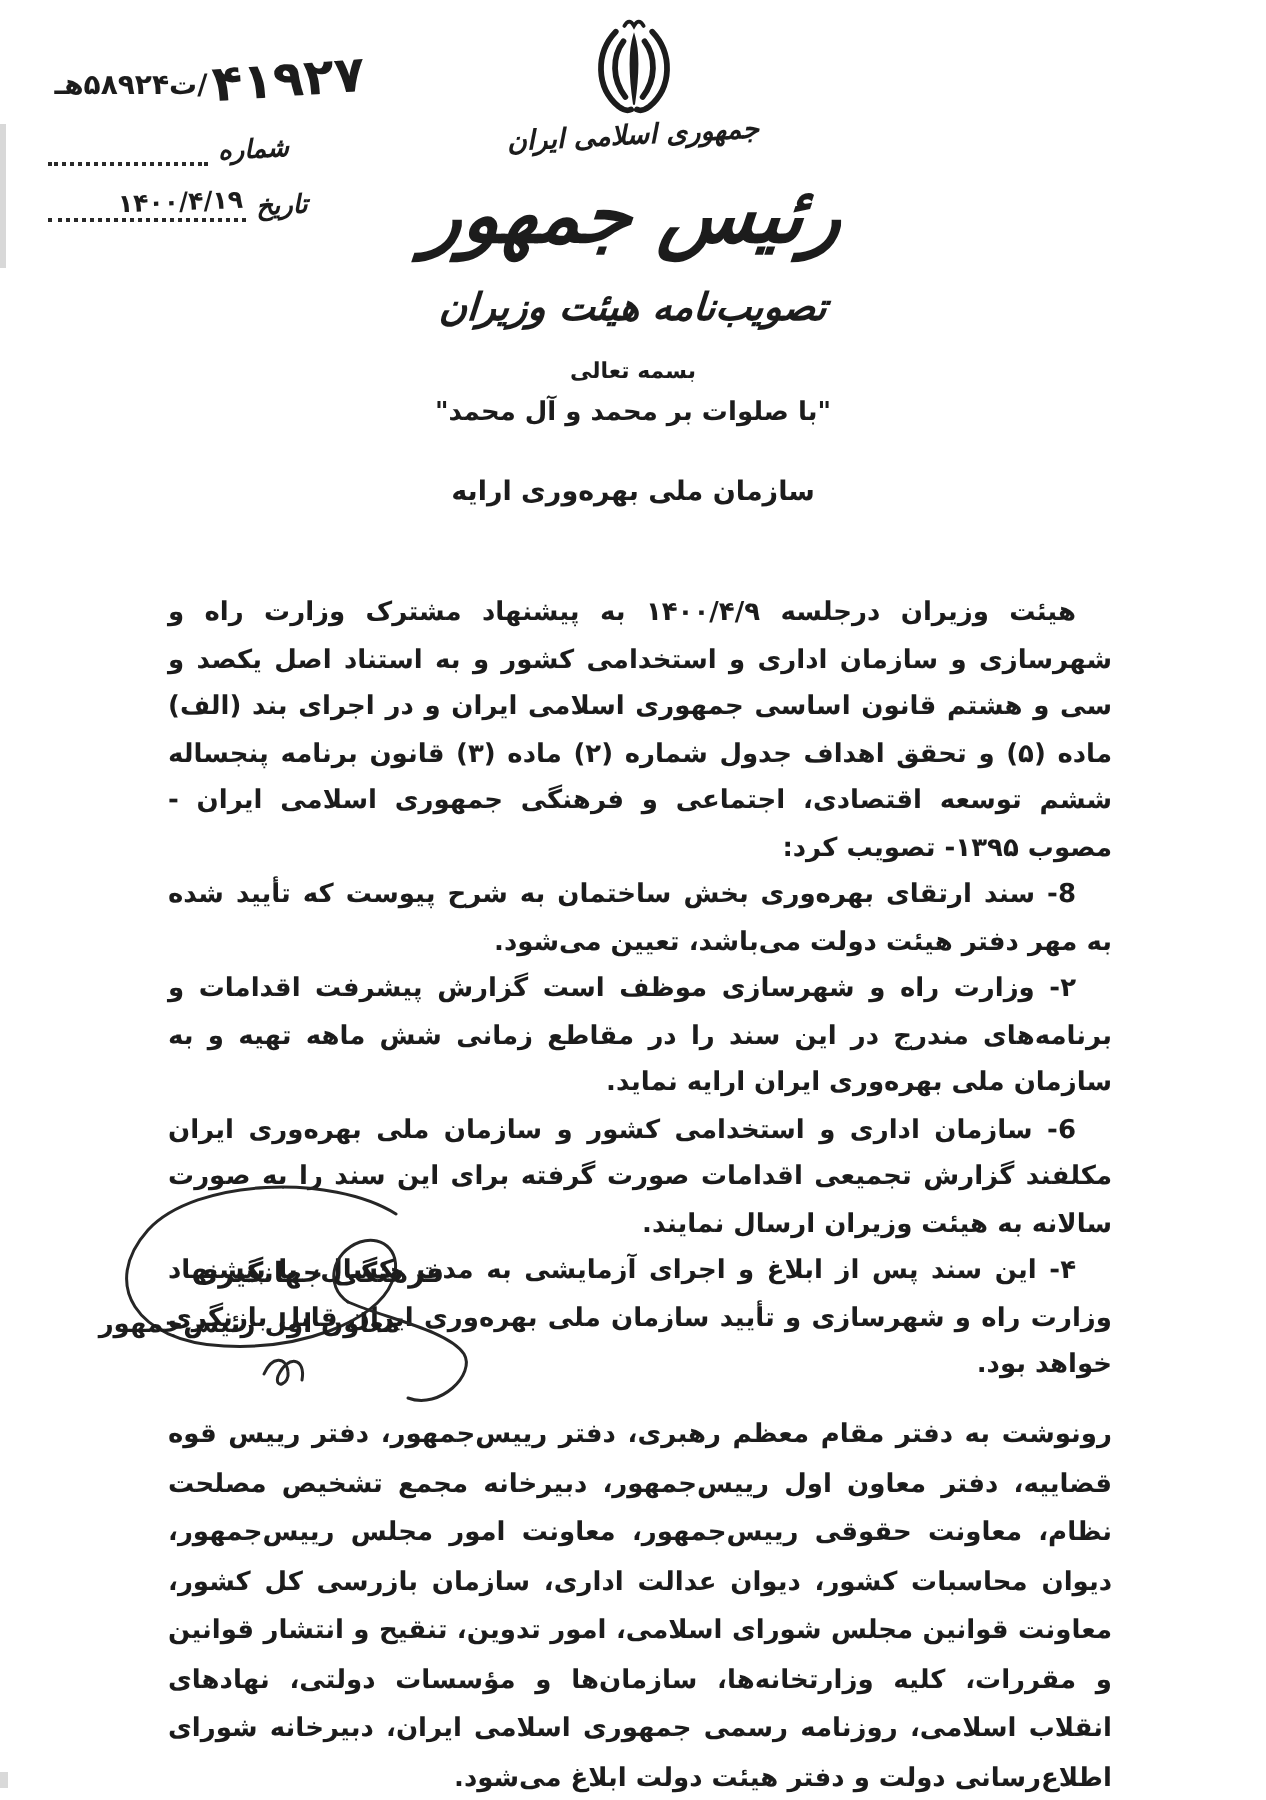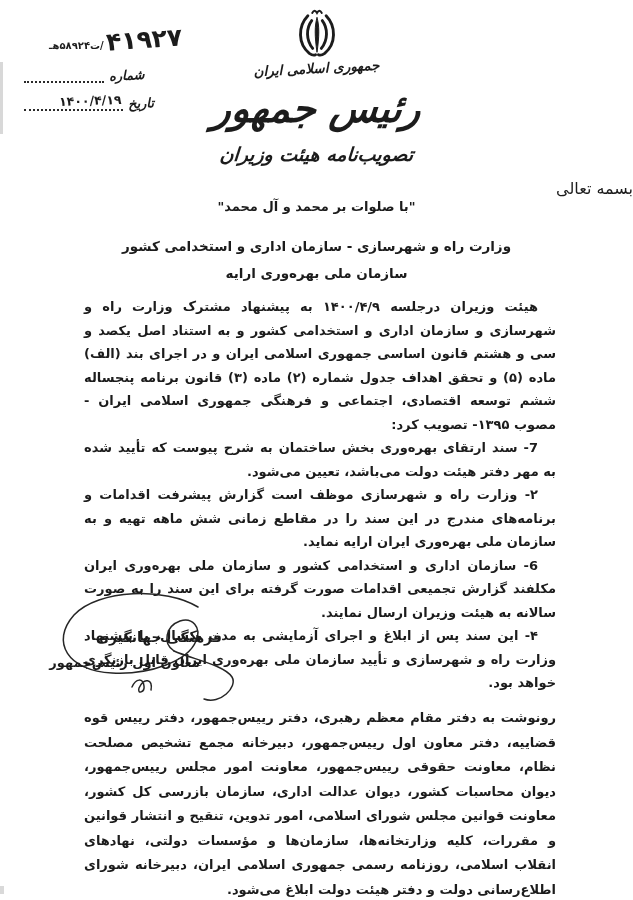--- a/index.html
+++ b/index.html
@@ -19,21 +19,21 @@
   }
   .ref-number-row{
     display:flex;align-items:flex-end;justify-content:flex-start;
     padding-right:2px;height:34px;
   }
   .num-hand{
     font-size:25px;font-weight:700;line-height:1;
     transform:rotate(-4deg);letter-spacing:1px;
     margin-left:2px;
   }
-  .num-typed{font-size:10px;font-weight:700;line-height:1.2;}
+  .num-typed{font-size:14px;font-weight:700;line-height:1.2;}
   .ref-line{
     display:flex;align-items:flex-end;margin-top:9px;height:22px;
   }
   .ref-line .lbl{
     font-size:13px;font-weight:700;font-style:italic;
     padding-left:5px;transform:rotate(-3deg);white-space:nowrap;
   }
   .ref-line.number-line{padding-right:40px;}
   .ref-line.date-line{padding-right:30px;margin-top:6px;}
   .dots{
@@ -59,21 +59,21 @@
     text-align:center;font-size:39px;font-weight:700;font-style:italic;
     transform:skewX(-5deg);line-height:1.3;
   }
   .doc-type{
     position:absolute;top:143px;left:0;width:100%;
     text-align:center;font-size:19px;font-weight:700;font-style:italic;
     transform:skewX(-4deg);
   }
   .basmala{
     position:absolute;top:179px;left:0;width:100%;
-    font-size:16px;font-weight:400;
+    text-align:center;font-size:11px;font-weight:700;
   }
   .salawat{
     position:absolute;top:199px;left:0;width:100%;
     text-align:center;font-size:13px;font-weight:700;
   }
   
   .addressees{
     position:absolute;top:233px;left:0;width:100%;
     text-align:center;font-size:13.5px;font-weight:700;line-height:27px;
   }
@@ -145,27 +145,26 @@
     </g>
   </svg>
 
   <div class="country">جمهوری اسلامی ایران</div>
   <div class="office">رئیس جمهور</div>
   <div class="doc-type">تصویب‌نامه هیئت وزیران</div>
   <div class="basmala">بسمه تعالی</div>
   <div class="salawat">"با صلوات بر محمد و آل محمد"</div>
 
   <div class="addressees">
-    <div>وزارت راه و شهرسازی - سازمان اداری و استخدامی کشور</div>
     <div>سازمان ملی بهره‌وری ارایه</div>
   </div>
 
   <div class="body-text">
     <p>هیئت وزیران درجلسه ۱۴۰۰/۴/۹ به پیشنهاد مشترک وزارت راه و شهرسازی و سازمان اداری و استخدامی کشور و به استناد اصل یکصد و سی و هشتم قانون اساسی جمهوری اسلامی ایران و در اجرای بند (الف) ماده (۵) و تحقق اهداف جدول شماره (۲) ماده (۳) قانون برنامه پنجساله ششم توسعه اقتصادی، اجتماعی و فرهنگی جمهوری اسلامی ایران - مصوب ۱۳۹۵- تصویب کرد:</p>
-    <p>7- سند ارتقای بهره‌وری بخش ساختمان به شرح پیوست که تأیید شده به مهر دفتر هیئت دولت می‌باشد، تعیین می‌شود.</p>
+    <p>8- سند ارتقای بهره‌وری بخش ساختمان به شرح پیوست که تأیید شده به مهر دفتر هیئت دولت می‌باشد، تعیین می‌شود.</p>
     <p>۲- وزارت راه و شهرسازی موظف است گزارش پیشرفت اقدامات و برنامه‌های مندرج در این سند را در مقاطع زمانی شش ماهه تهیه و به سازمان ملی بهره‌وری ایران ارایه نماید.</p>
     <p>6- سازمان اداری و استخدامی کشور و سازمان ملی بهره‌وری ایران مکلفند گزارش تجمیعی اقدامات صورت گرفته برای این سند را به صورت سالانه به هیئت وزیران ارسال نمایند.</p>
     <p>۴- این سند پس از ابلاغ و اجرای آزمایشی به مدت یکسال، با پیشنهاد وزارت راه و شهرسازی و تأیید سازمان ملی بهره‌وری ایران قابل بازنگری خواهد بود.</p>
   </div>
 
   <div class="sig-block">
     <svg class="sig-svg" viewBox="0 0 210 140">
       <g fill="none" stroke="#262626" stroke-width="1.5" stroke-linecap="round">
         <path d="M152,22 C120,2 52,4 28,30 C4,57 22,86 66,88 C104,90 142,76 150,56 C156,42 146,32 134,36 C120,41 116,58 128,66"></path>
         <path d="M128,66 C146,74 178,80 186,92 C192,102 174,120 158,114"></path>

